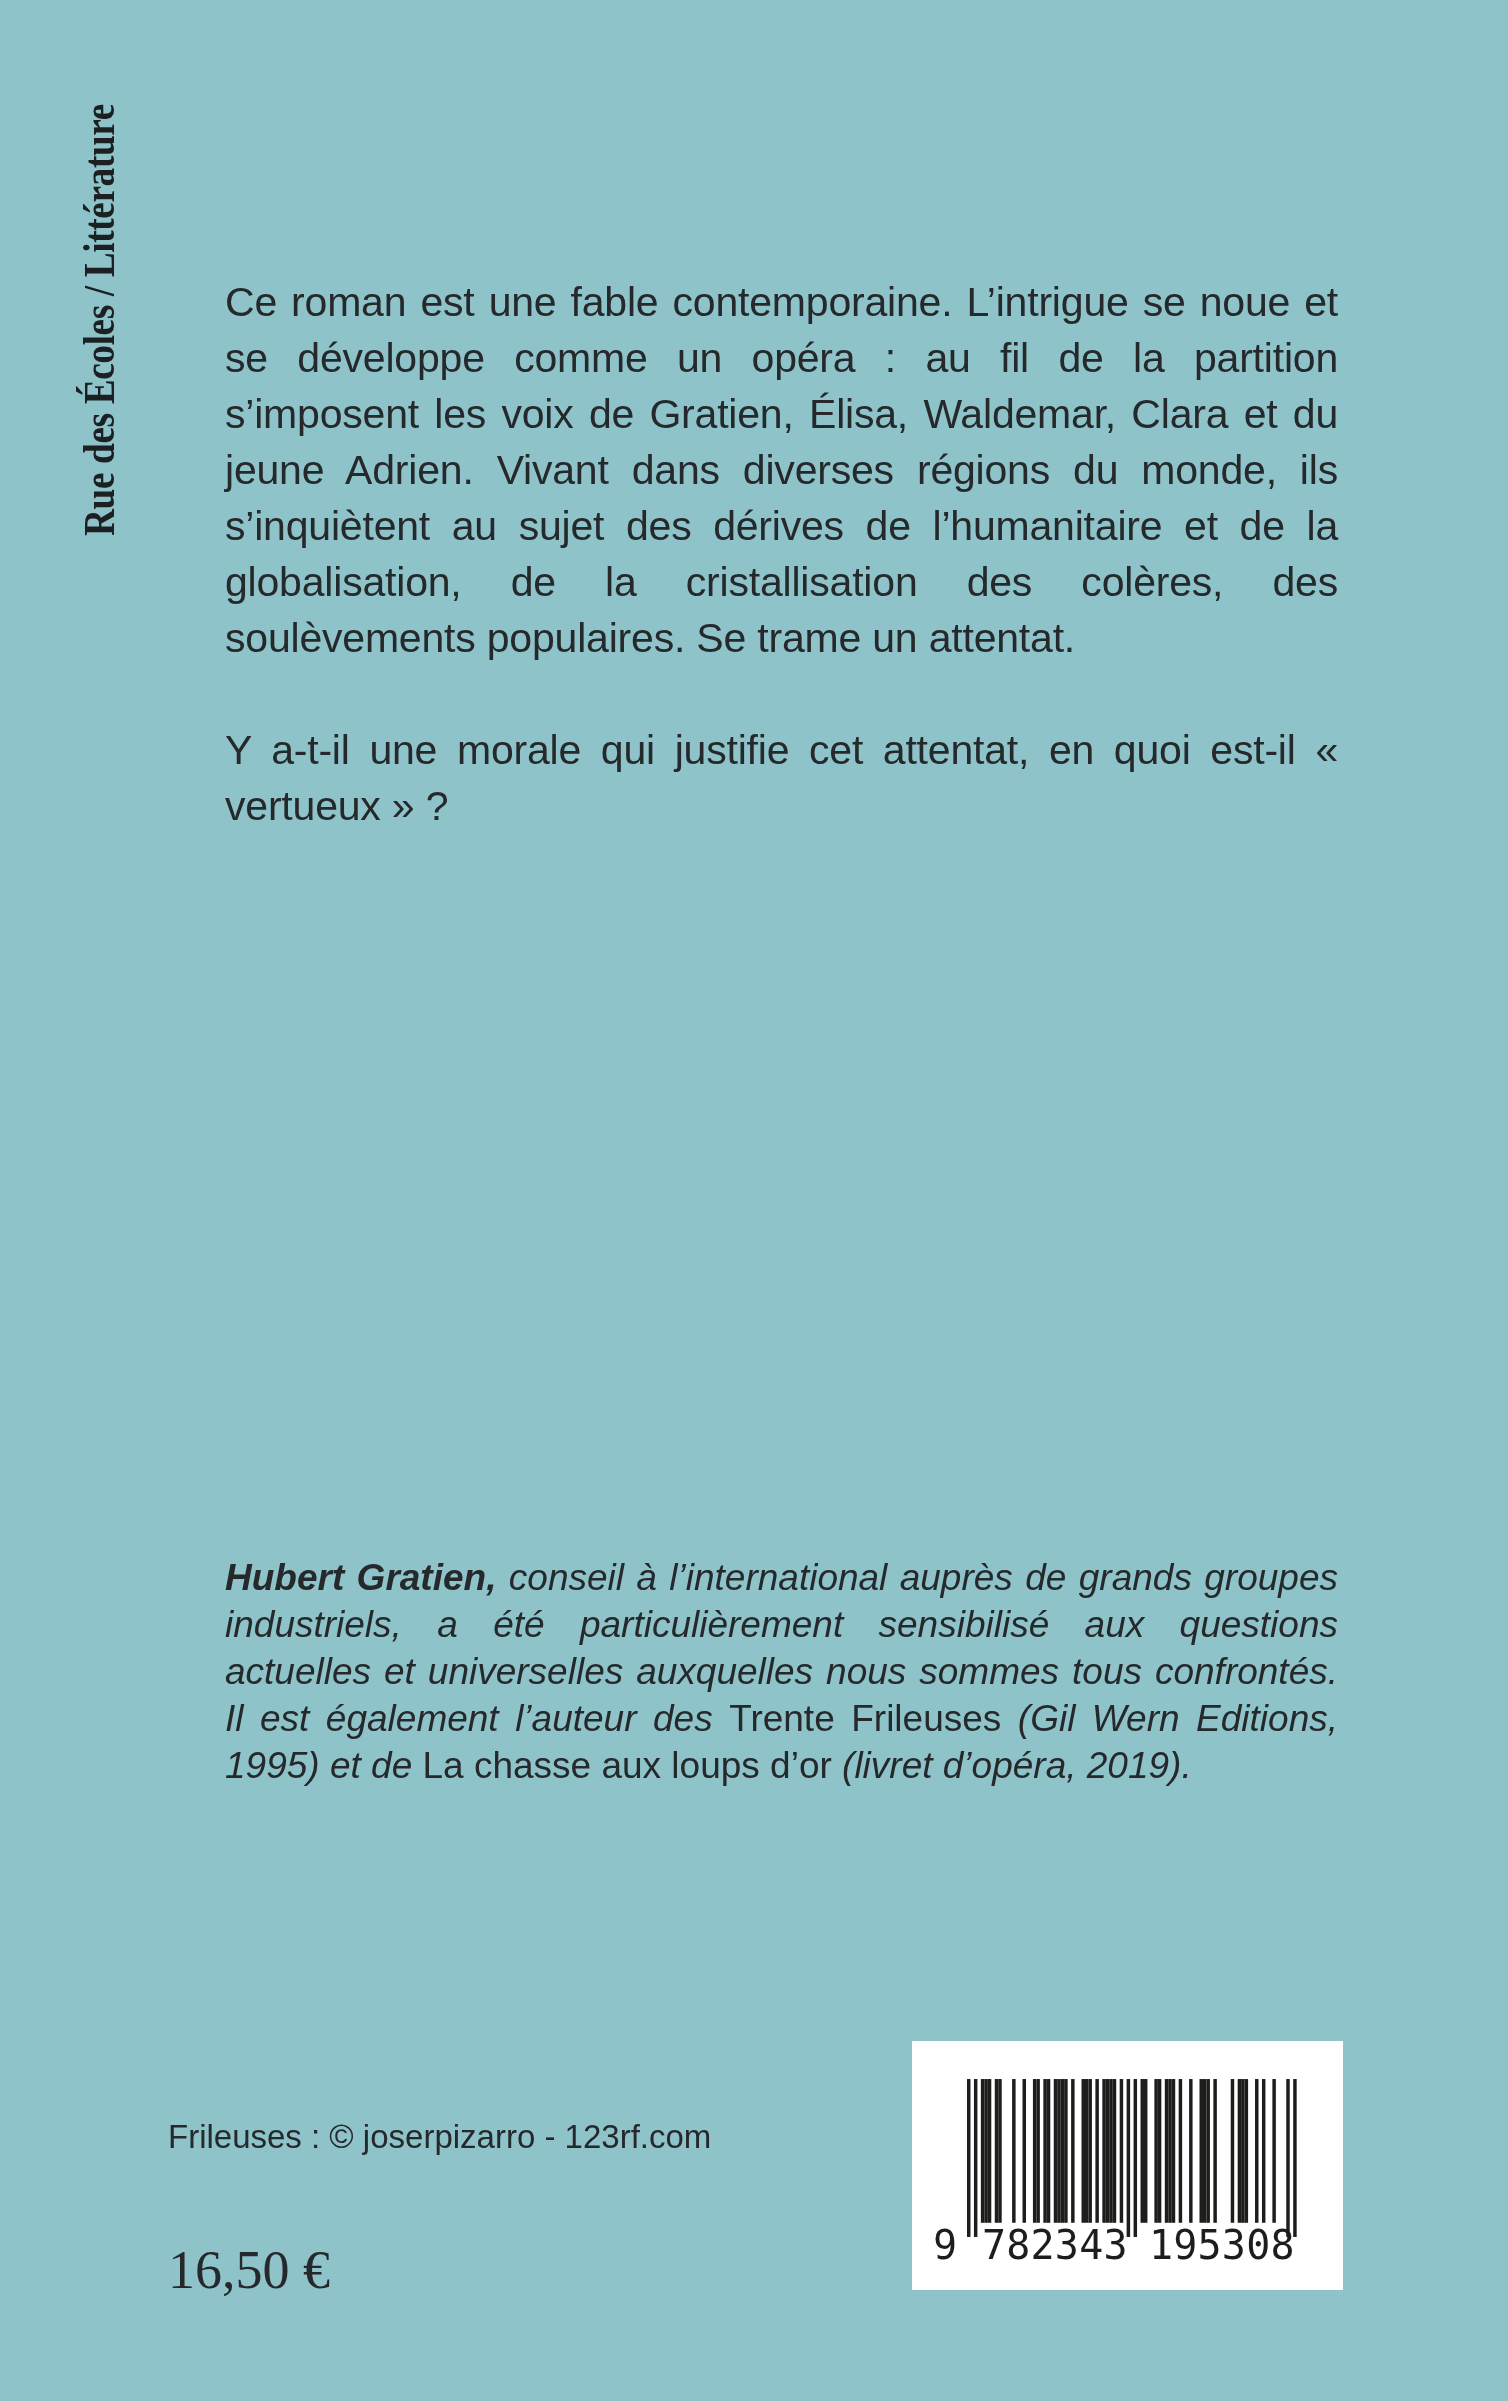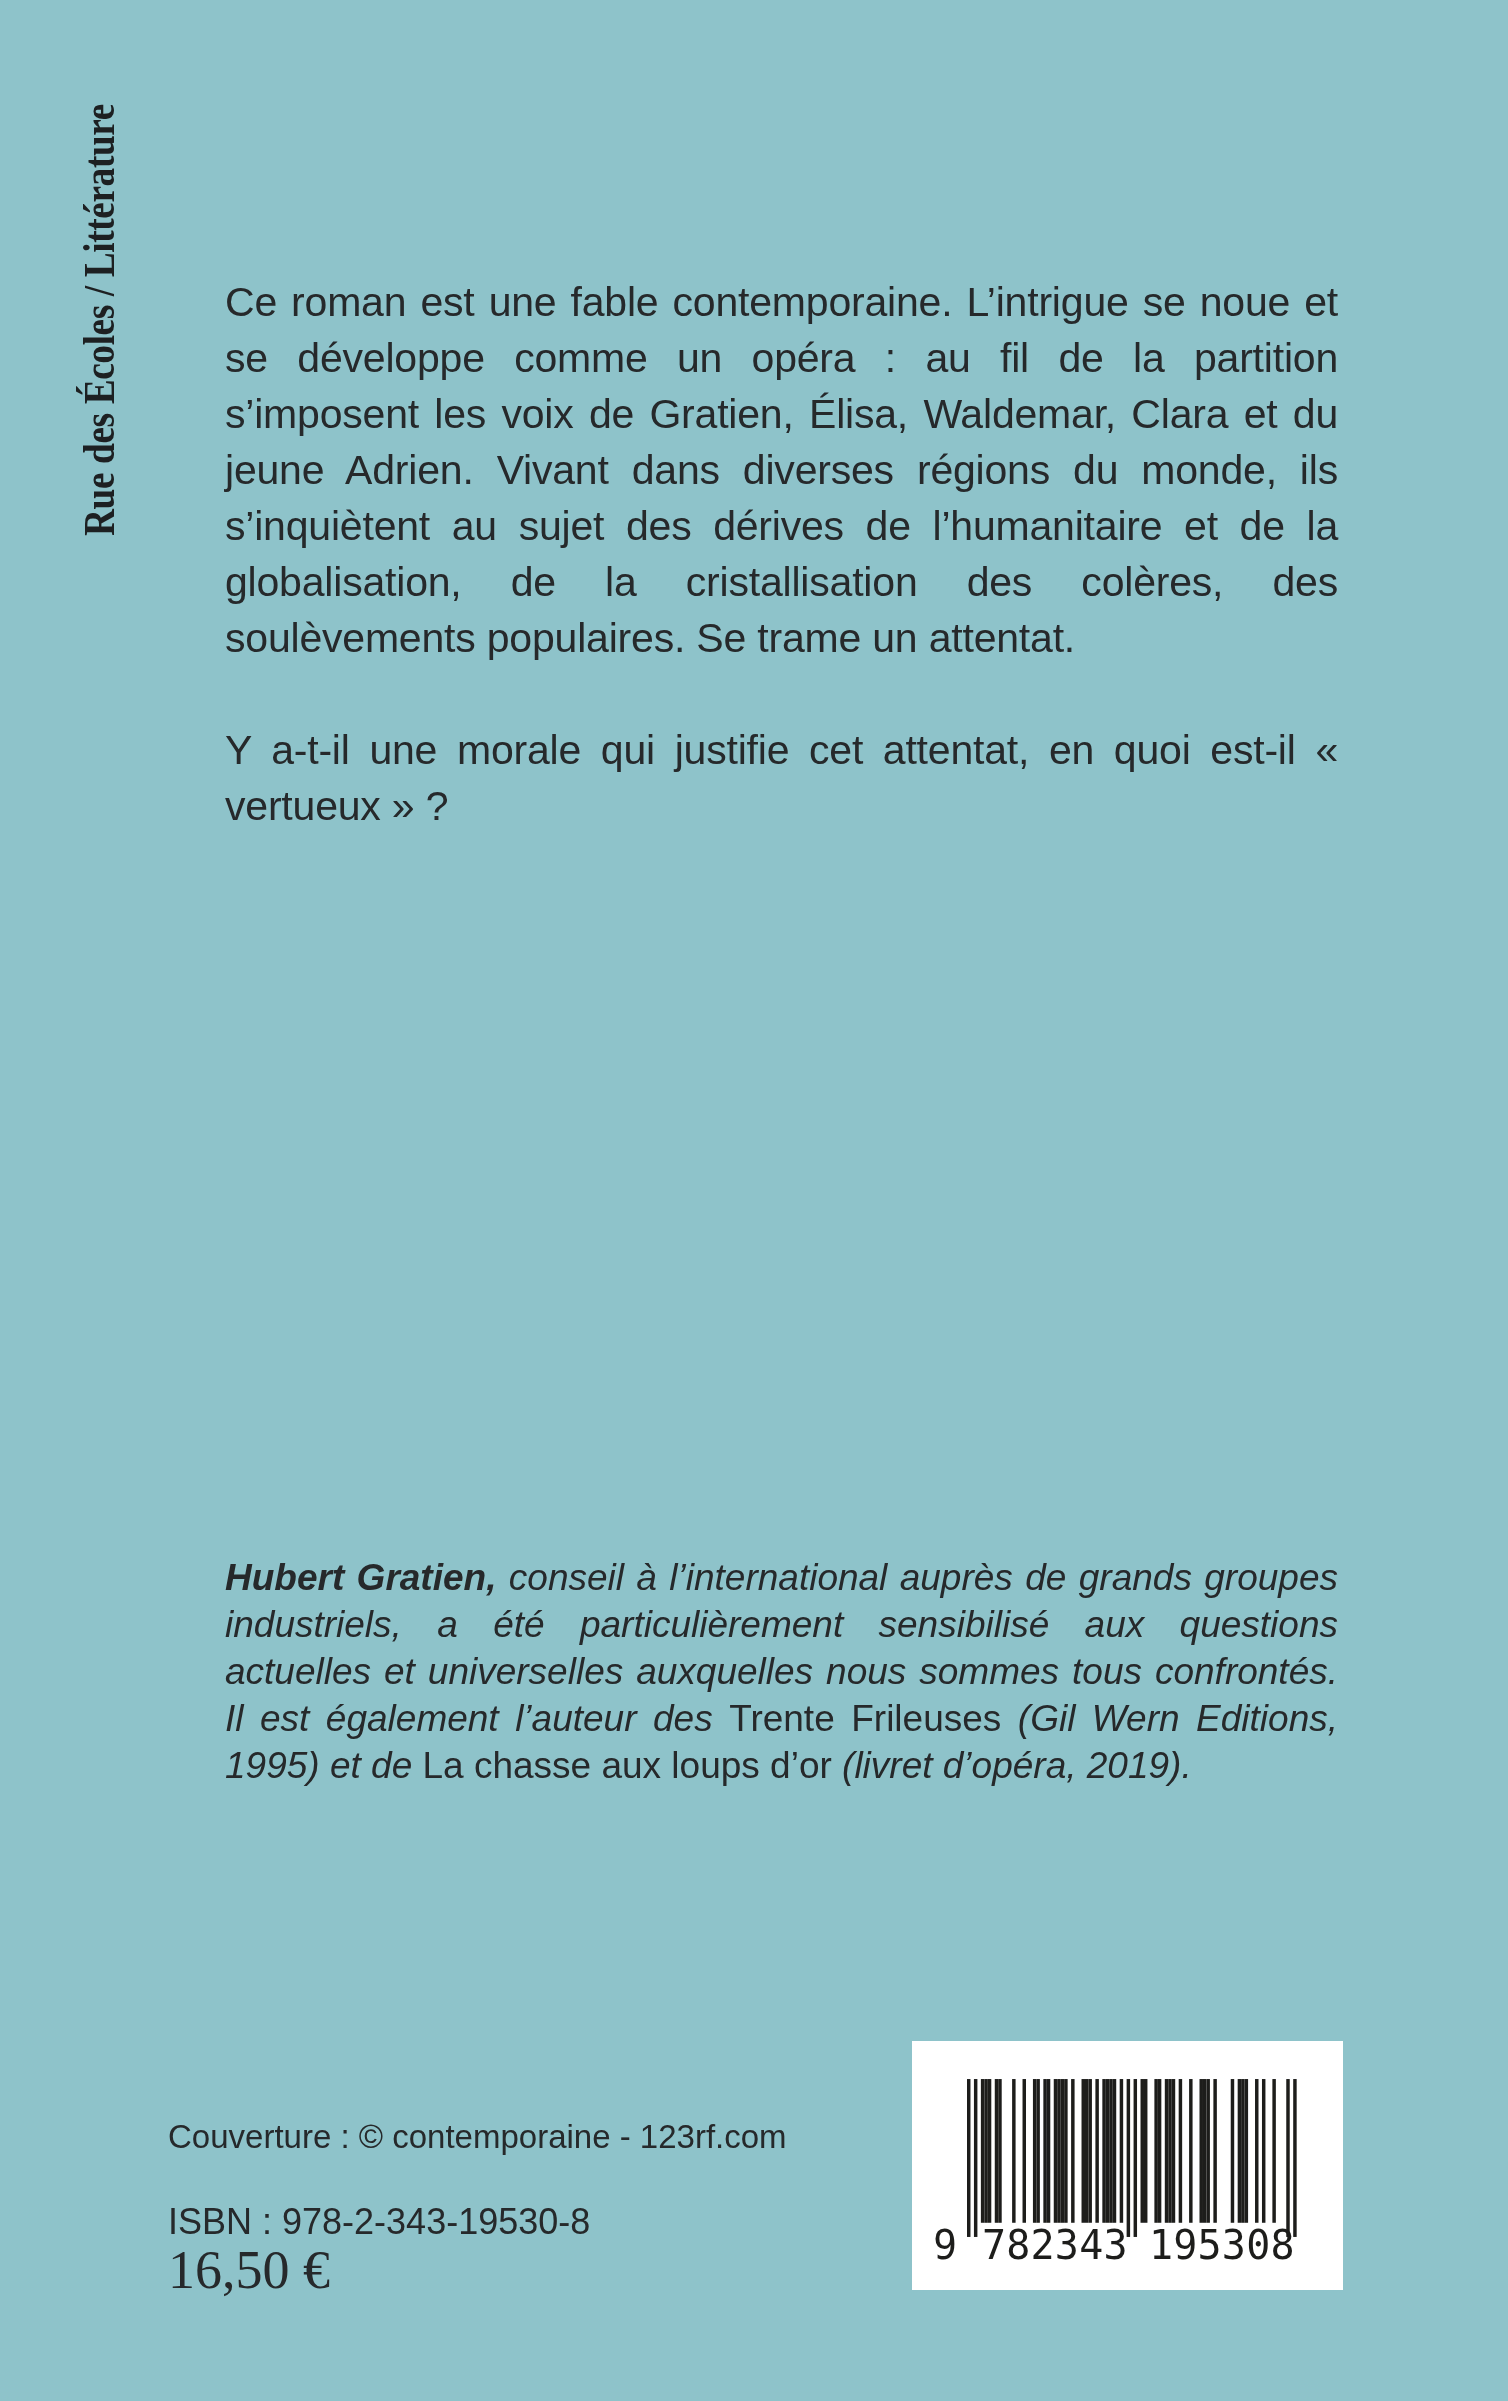--- a/index.html
+++ b/index.html
@@ -113,23 +113,22 @@
 
   <div class="spine-label">Rue des Écoles / Littérature</div>
 
   <main class="synopsis">
     <p>Ce roman est une fable contemporaine. L’intrigue se noue et se développe comme un opéra : au fil de la partition s’imposent les voix de Gratien, Élisa, Waldemar, Clara et du jeune Adrien. Vivant dans diverses régions du monde, ils s’inquiètent au sujet des dérives de l’humanitaire et de la globalisation, de la cristallisation des colères, des soulèvements populaires. Se trame un attentat.</p>
     <p>Y a-t-il une morale qui justifie cet attentat, en quoi est-il « vertueux » ?</p>
   </main>
 
   <section class="bio" id="author-bio"><span class="seg-bold-italic">Hubert Gratien,</span><span class="seg-italic"> conseil à l’international auprès de grands groupes industriels, a été particulièrement sensibilisé aux questions actuelles et universelles auxquelles nous sommes tous confrontés. Il est également l’auteur des </span><span class="seg-roman">Trente Frileuses</span><span class="seg-italic"> (Gil Wern Editions, 1995) et de </span><span class="seg-roman">La chasse aux loups d’or</span><span class="seg-italic"> (livret d’opéra, 2019).</span></section>
 
-  <div class="cover-credit">Couverture : © contemporaine - 123rf.com</div>
+  <div class="cover-credit">Frileuses : © joserpizarro - 123rf.com</div>
 
-  <div class="isbn">ISBN : 978-2-343-19530-8</div>
 
   <div class="price">16,50 €</div>
 
   <div class="barcode-box" style="background: rgb(255, 255, 255);">
     <svg id="barcode-svg" width="330" height="158" style="fill: rgb(29, 29, 27);" viewBox="0 0 349 167">
         <rect x="0.00" y="0" width="3.67" height="167"></rect>
         <rect x="7.34" y="0" width="3.67" height="167"></rect>
         <rect x="14.68" y="0" width="3.67" height="152"></rect>
         <rect x="18.35" y="0" width="3.67" height="152"></rect>
         <rect x="22.02" y="0" width="3.67" height="152"></rect>

